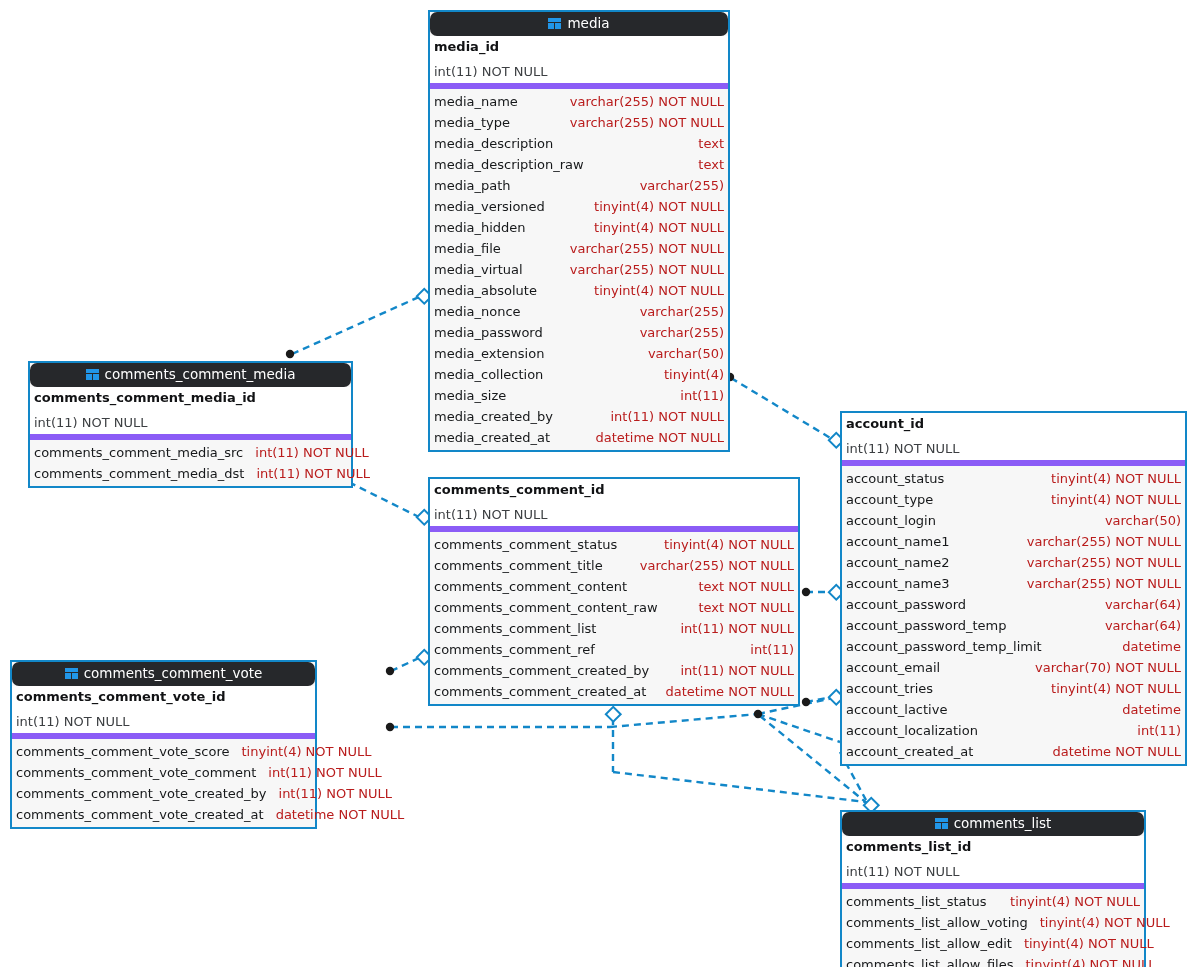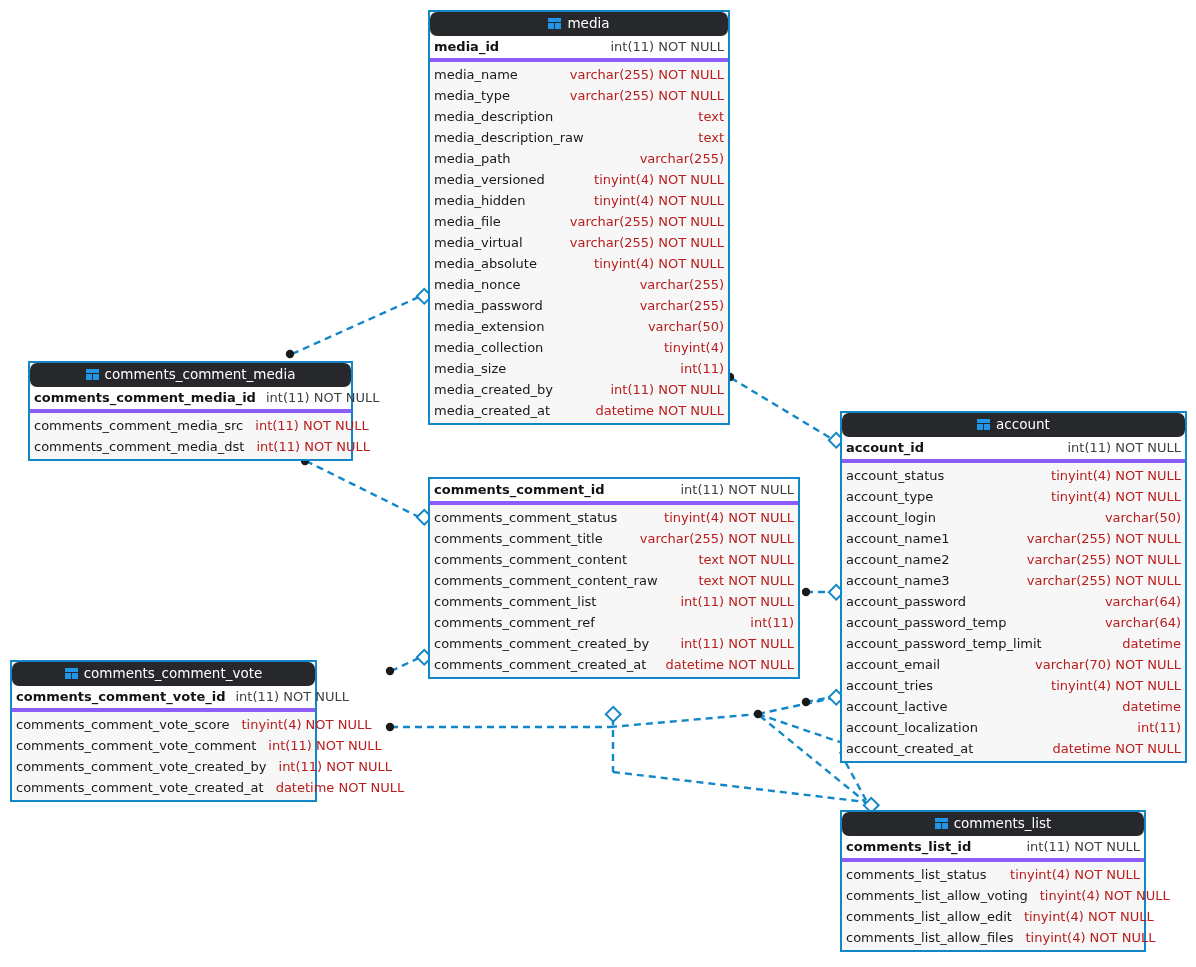--- a/index.html
+++ b/index.html
@@ -53,28 +53,29 @@
   .tbl-icon {
     display: inline-block;
     width: 13px;
     height: 11px;
     position: relative;
     flex: 0 0 auto;
   }
   .tbl-icon svg { display: block; }
   .pk-row {
     background: #ffffff;
-    border-bottom: 4px solid #8b5cf6;
+    border-bottom: 6px solid #8b5cf6;
     display: flex;
     justify-content: space-between;
     align-items: baseline;
     padding: 3px 4px 4px 4px;
     line-height: 15px;
     white-space: nowrap;
     gap: 10px;
+    flex-direction: column;
   }
   .pk-row .fname {
     font-weight: bold;
     color: #111214;
   }
   .pk-row .ftype {
     color: #3c3f42;
   }
   .fields {
     padding: 2px 0 2px 0;
@@ -254,30 +255,20 @@
             <span class="fname">comments_comment_media_src</span>
             <span class="ftype">int(11) NOT NULL</span>
           </div>
           <div class="row">
             <span class="fname">comments_comment_media_dst</span>
             <span class="ftype">int(11) NOT NULL</span>
           </div>
         </div>
       </div>
       <div class="entity" style="left: 840px; top: 411px; width: 347px;">
-        <div class="entity-header">
-          <span class="tbl-icon">
-            <svg width="13" height="11" viewBox="0 0 13 11">
-              <rect x="0" y="0" width="13" height="4" fill="#2196e8"></rect>
-              <rect x="0" y="5" width="6" height="6" fill="#2196e8"></rect>
-              <rect x="7" y="5" width="6" height="6" fill="#2196e8"></rect>
-            </svg>
-          </span>
-          <span>account</span>
-        </div>
         <div class="pk-row">
           <span class="fname">account_id</span>
           <span class="ftype">int(11) NOT NULL</span>
         </div>
         <div class="fields">
           <div class="row">
             <span class="fname">account_status</span>
             <span class="ftype">tinyint(4) NOT NULL</span>
           </div>
           <div class="row">

